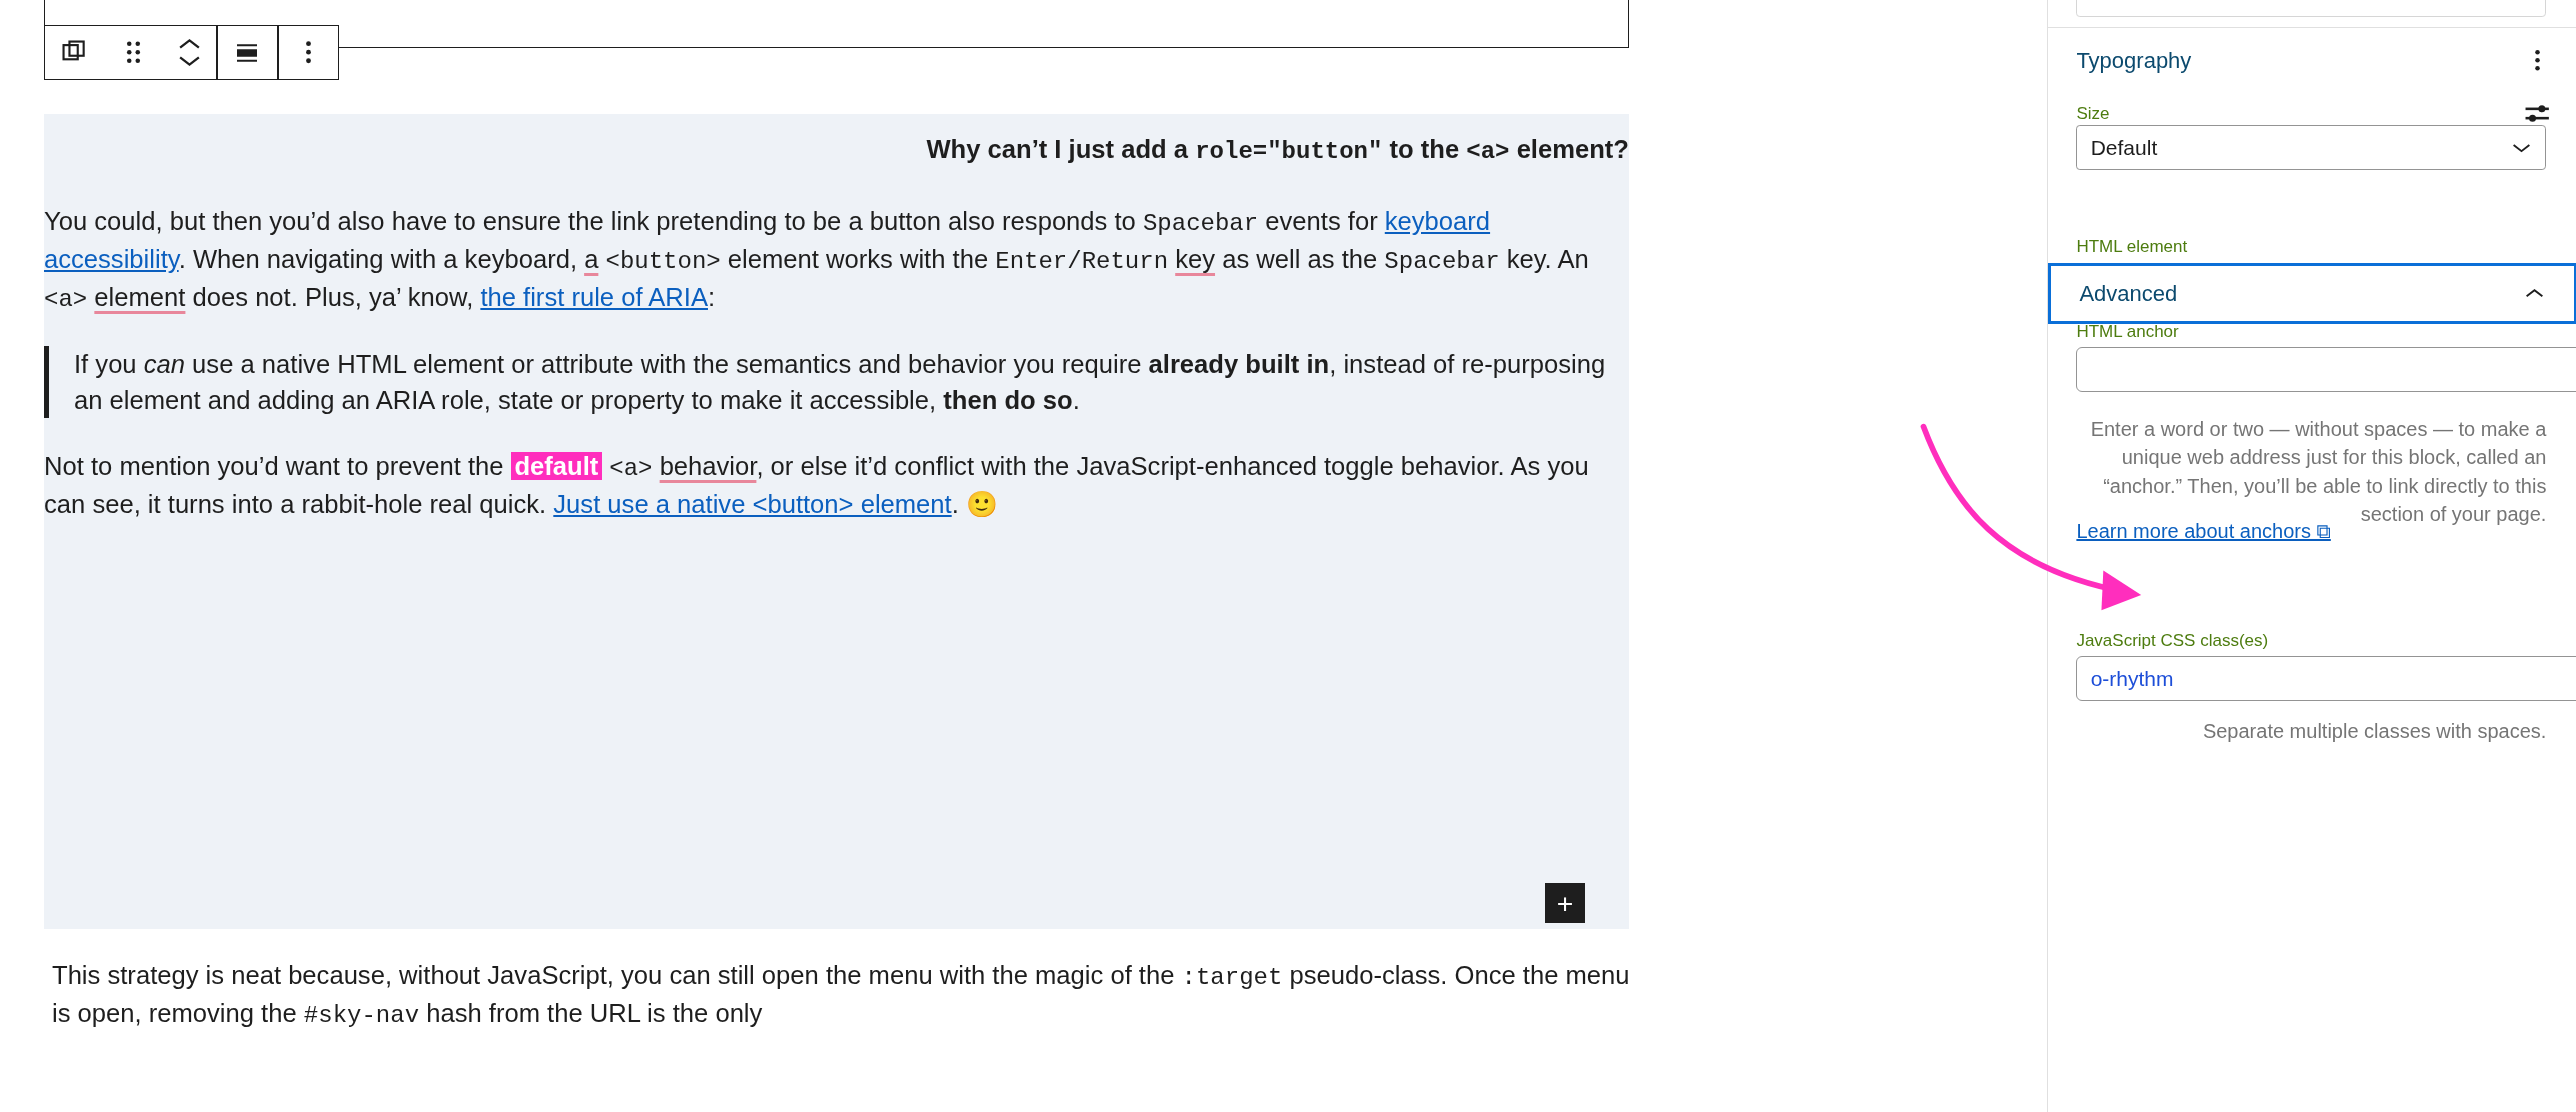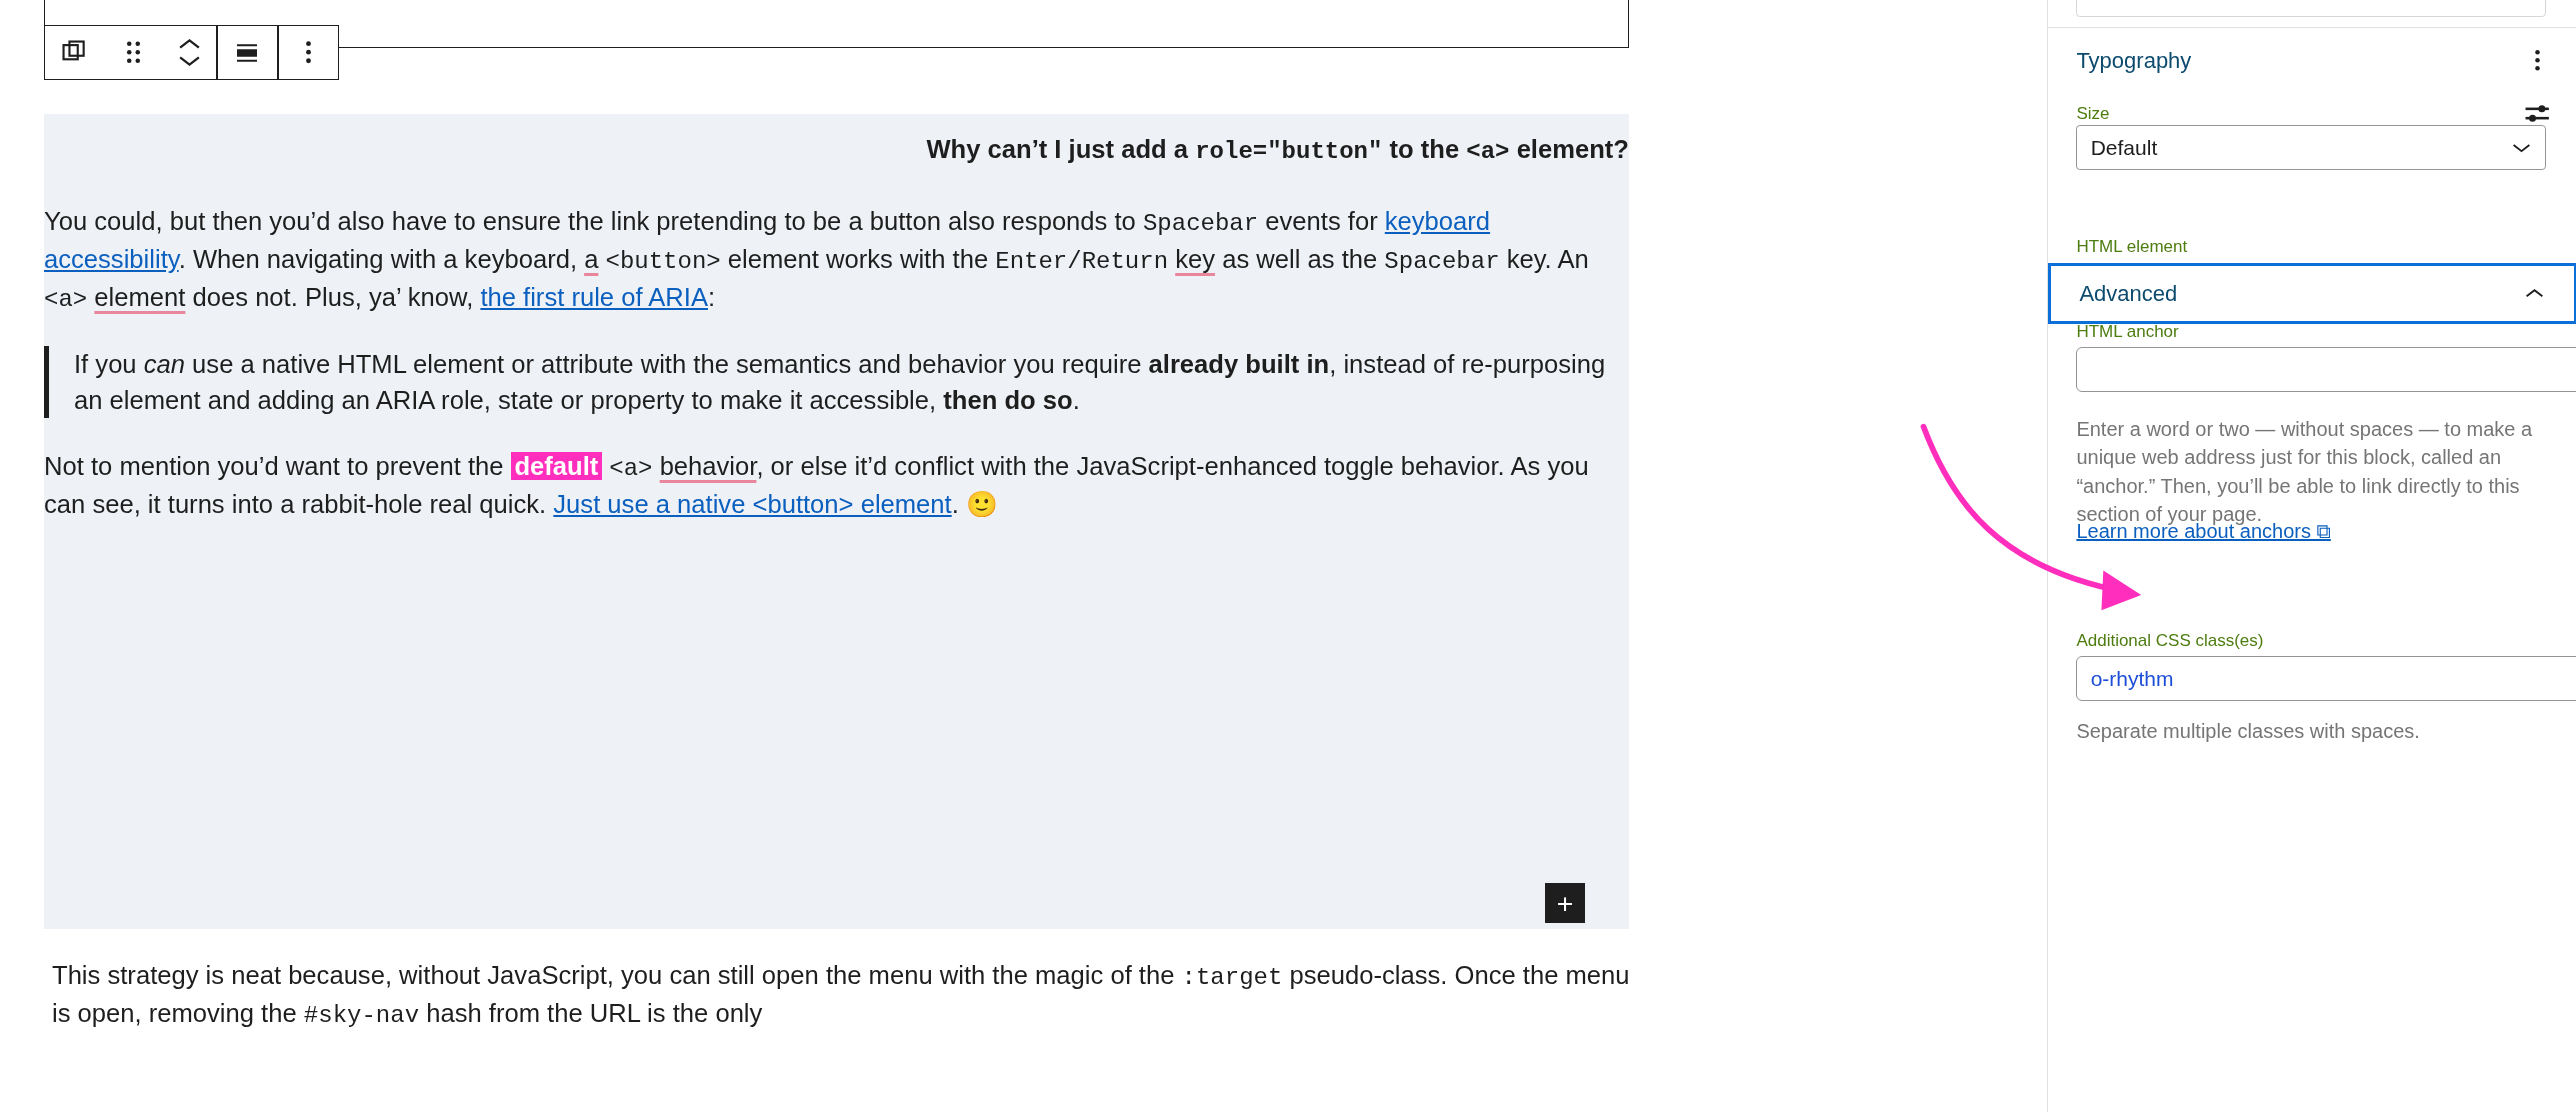--- a/index.html
+++ b/index.html
@@ -250,20 +250,21 @@
     font-family: "Liberation Sans", sans-serif;
     color: #1d4ed8;
   }
   .sb-help {
     position: absolute;
     left: 28.4px;
     width: 470px;
     font-size: 20px;
     line-height: 1.42;
     color: #757575;
+    text-align: right;
   }
   .sb-link {
     position: absolute;
     left: 28.4px;
     font-size: 20px;
     color: #0b5fbf;
     text-decoration: underline;
     cursor: pointer;
   }
 
@@ -435,21 +436,21 @@
 
     <div class="sb-label" style="top:322px;">HTML anchor</div>
     <input class="sb-input" style="top: 347px;" type="text" placeholder="">
 
     <div class="sb-help" style="top:415px;">Enter a word or two — without spaces — to make a unique web address just for this block, called an “anchor.” Then, you’ll be able to link directly to this section of your page.</div>
 
     <div class="sb-link" style="top:520px;">
       <span>Learn more about anchors</span><span style="text-decoration:none;">&nbsp;⧉</span>
     </div>
 
-    <div class="sb-label" style="top:631px;">Additional CSS class(es)</div>
+    <div class="sb-label" style="top:631px;">JavaScript CSS class(es)</div>
     <input class="sb-input" style="top: 656px;" type="text" value="o-rhythm">
 
     <div class="sb-help" style="top:717px;">Separate multiple classes with spaces.</div>
   </div>
 
   <svg class="arrow" viewBox="0 0 300 230">
     <path d="M10 10 C 40 90, 90 160, 225 185" fill="none" stroke="#ff2ebd" stroke-width="6" stroke-linecap="round"></path>
     <path d="M200 162 L240 188 L198 204 Z" fill="#ff2ebd"></path>
   </svg>
 

